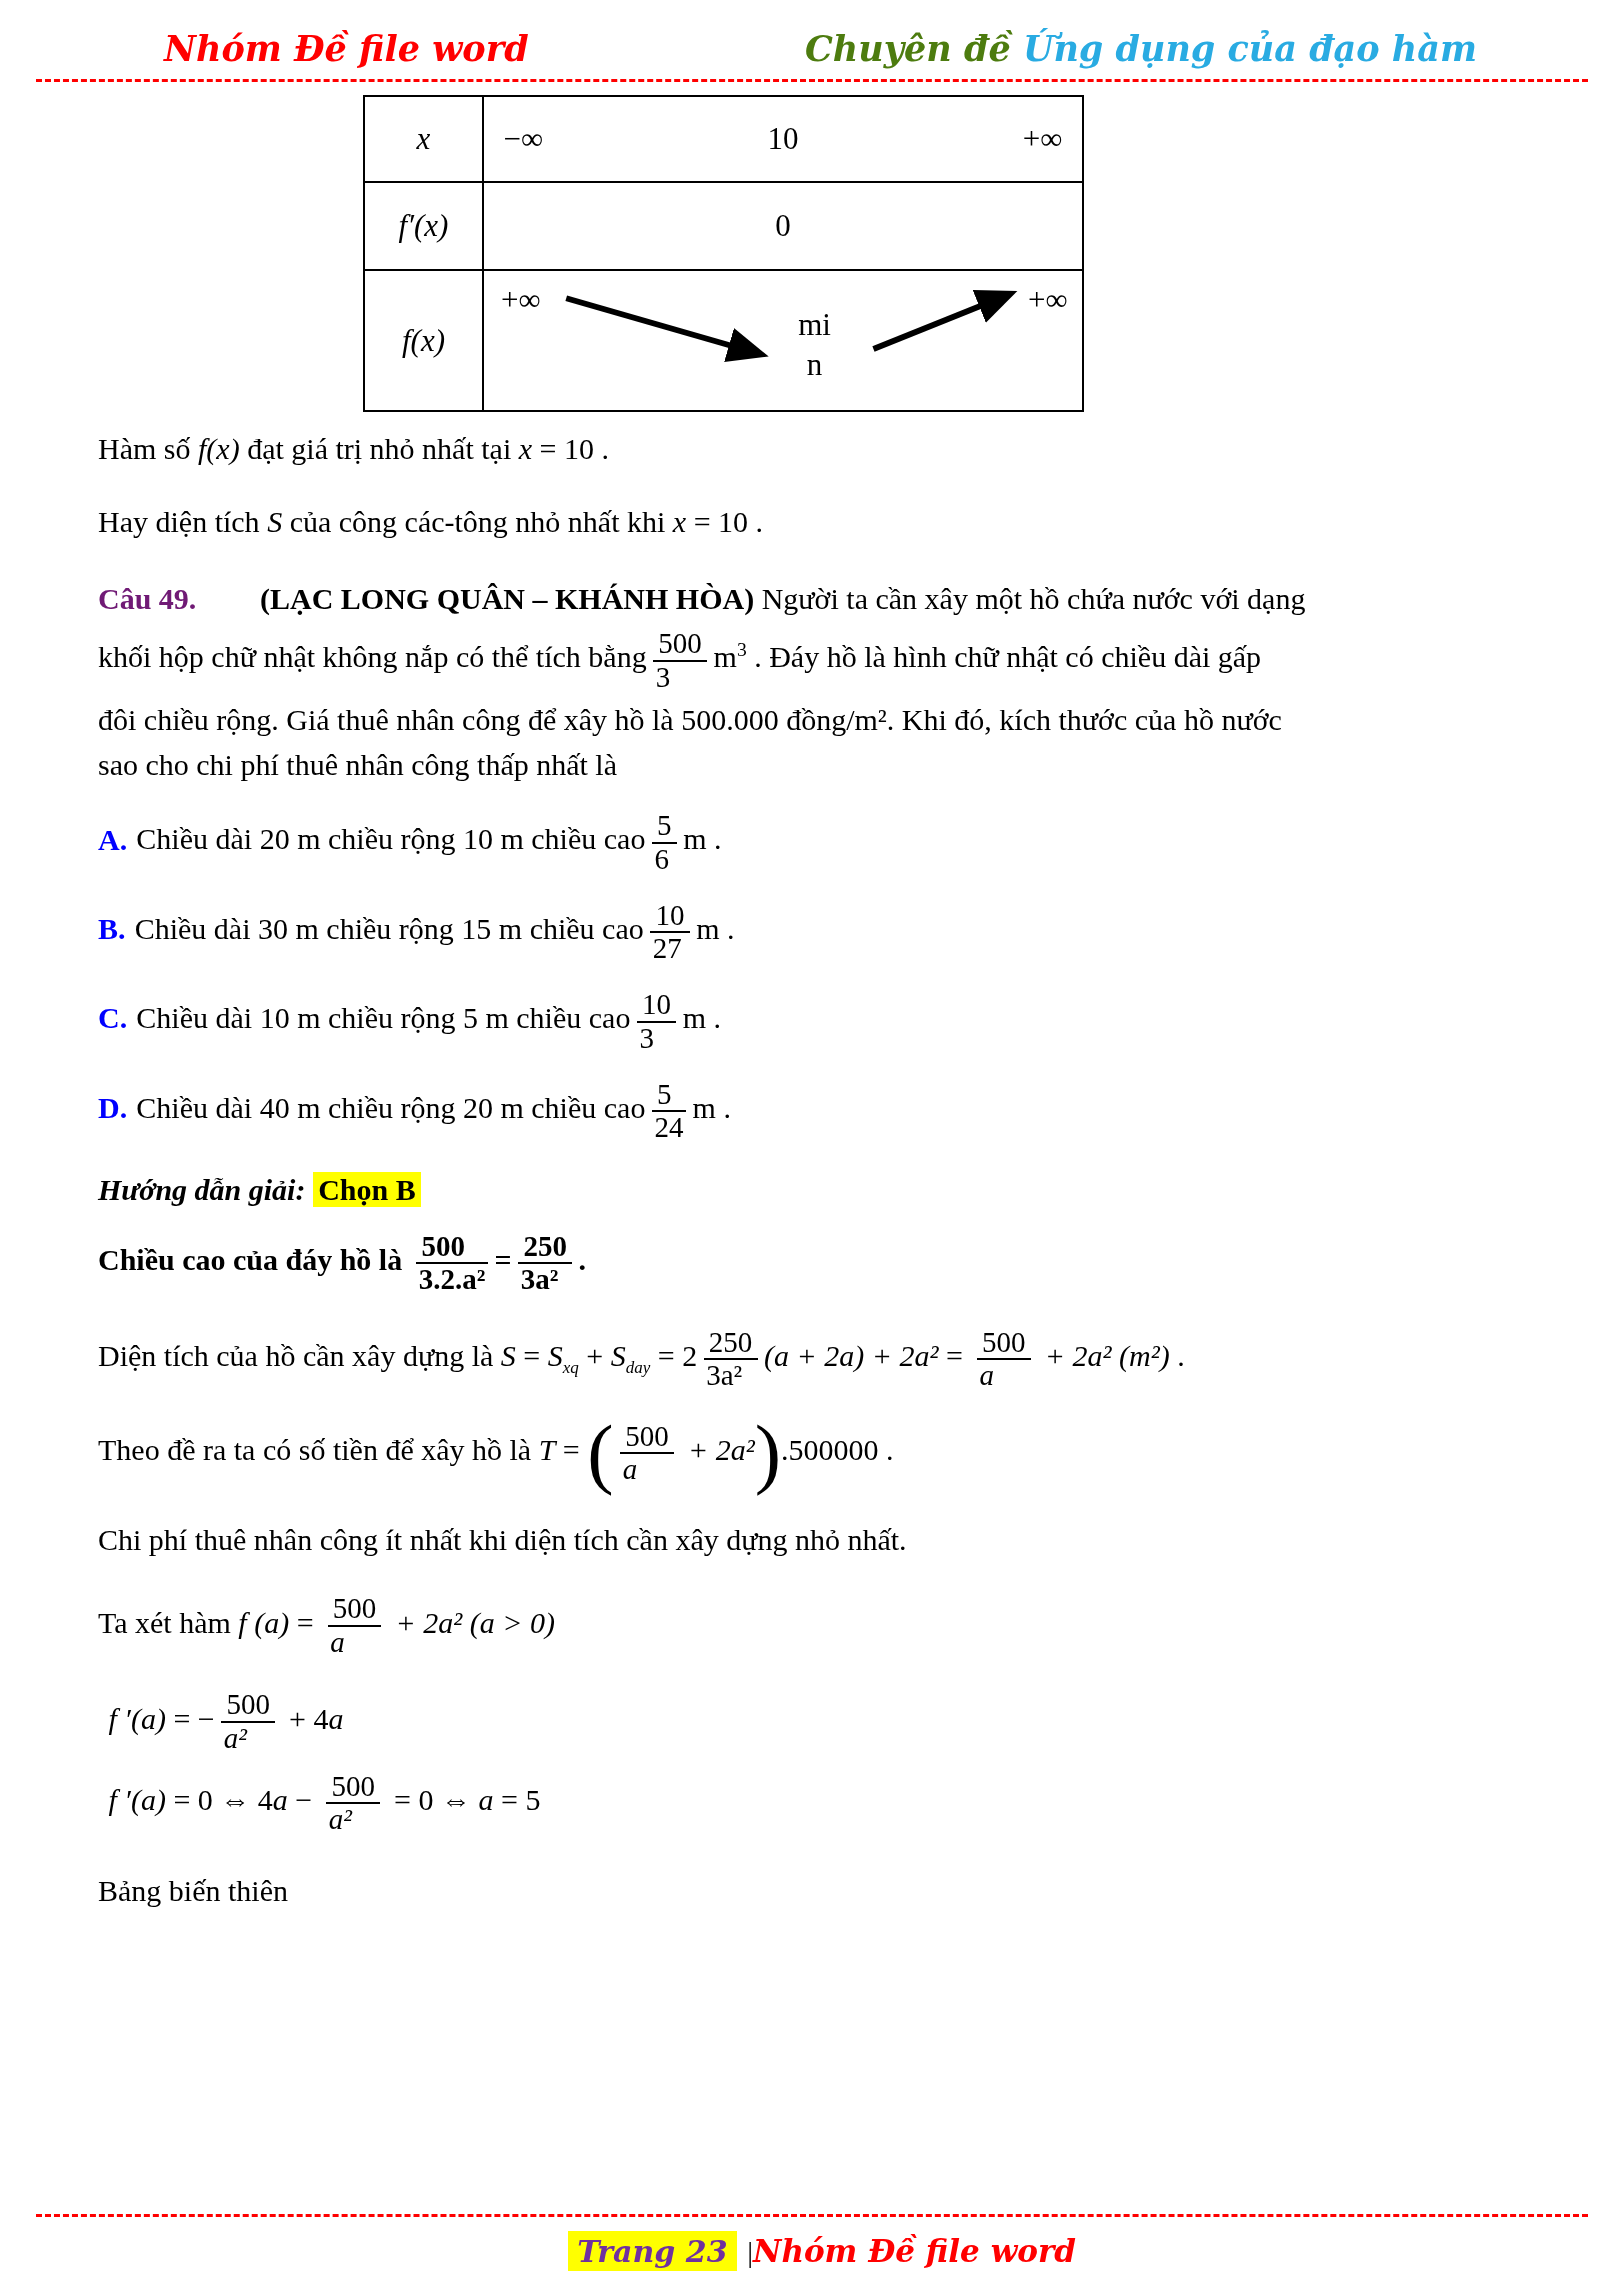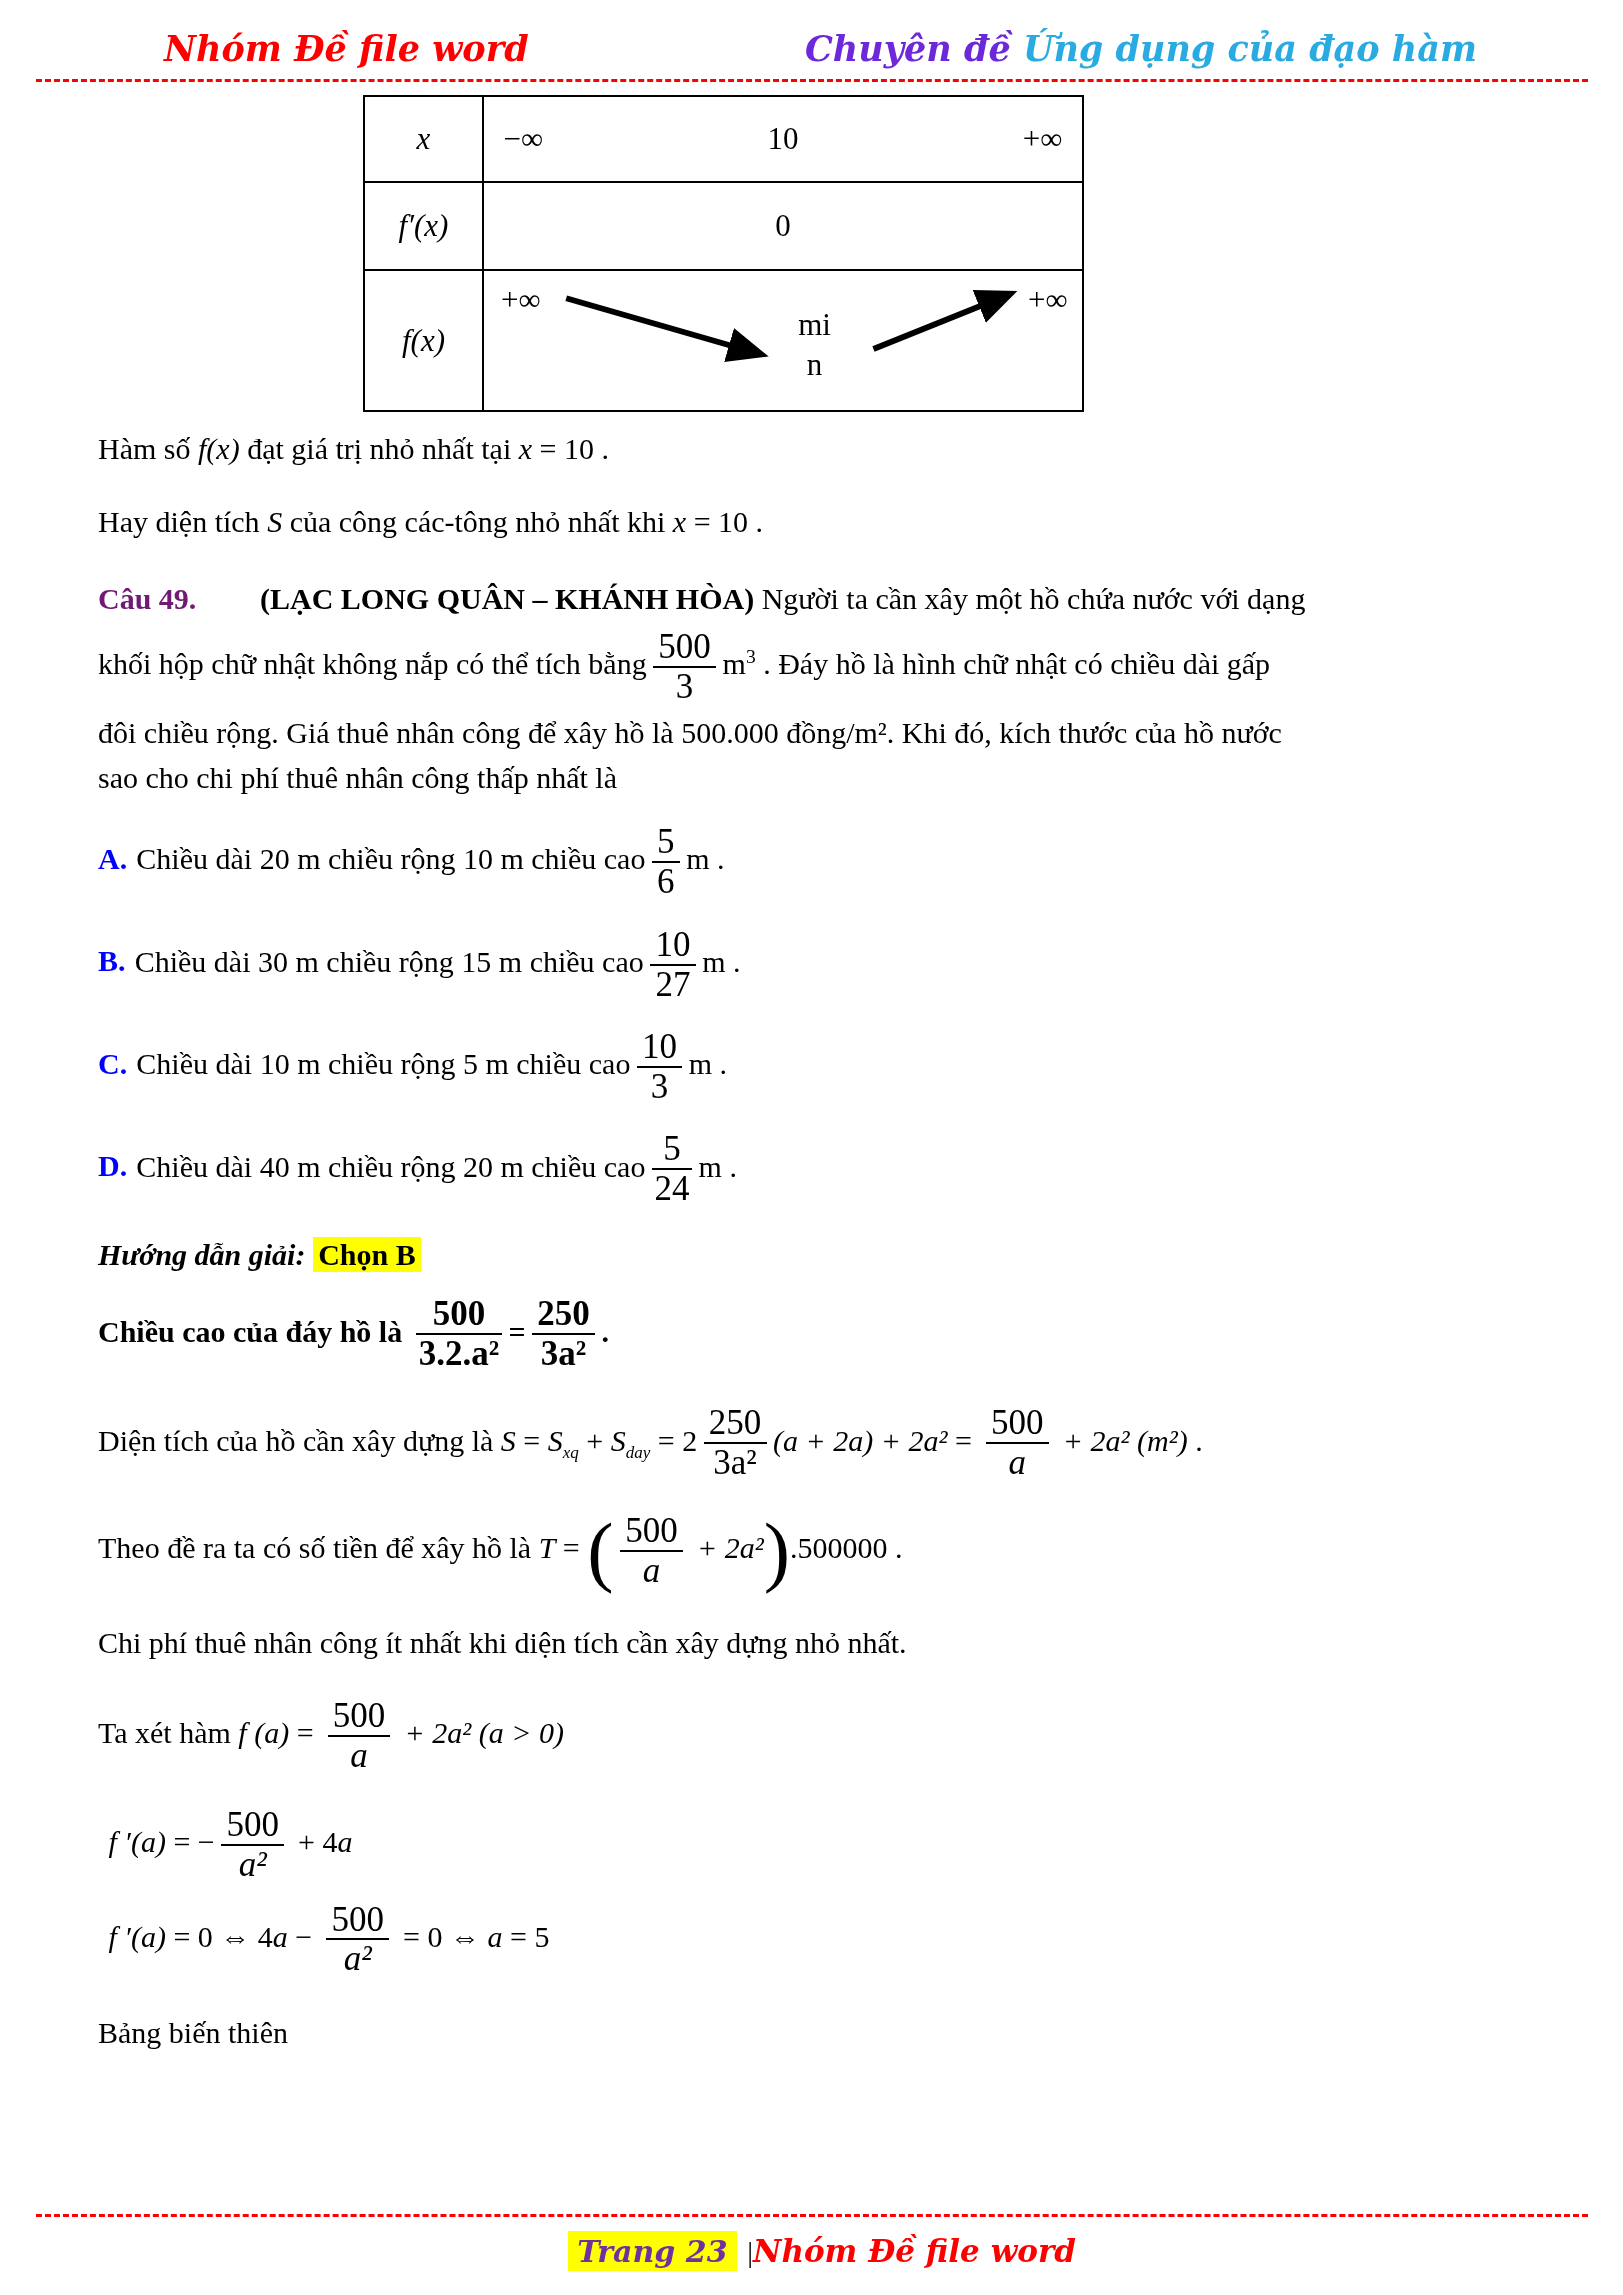--- a/index.html
+++ b/index.html
@@ -12,21 +12,21 @@
   .hdr{
     margin:0 36px;padding:27.5px 111px 10.5px 128px;
     border-bottom:3.3px dashed #FF0000;
     display:flex;justify-content:space-between;align-items:flex-end;
   }
   .hdr-left{
     color:#FF0000;font-style:italic;font-weight:bold;font-size:35px;
     font-family:"DejaVu Serif",serif;
   }
   .hdr-right{font-style:italic;font-weight:bold;font-size:35px;font-family:"DejaVu Serif",serif;}
-  .hdr-topic{color:#6d28d9;}
+  .hdr-topic{color:#4d7c0f;}
   .hdr-title{color:#29ABE2;}
   
   .content{padding:0 98px;}
   
   .vtable{
     margin:13px 0 0 265px;width:717px;border:2.6px solid #000;
     display:grid;grid-template-columns:119px 1fr;font-size:31px;
   }
   .vt-cell{border-bottom:2.6px solid #000;}
   .vt-head{border-right:2.6px solid #000;display:flex;align-items:center;justify-content:center;font-style:italic;}
@@ -37,21 +37,21 @@
   .vt-fx .inf-l{position:absolute;left:17px;top:10.5px;}
   .vt-fx .inf-r{position:absolute;right:14.4px;top:10.5px;}
   .vt-fx .minw{position:absolute;left:288px;top:34px;width:85px;text-align:center;line-height:1.3;}
   .vt-fx .minw span{display:block;}
   .arr{position:absolute;}
   
   .line{margin:0;padding:0;}
   .m{font-style:italic;}
   sup{font-size:19.6px;}
   sub{font-size:17px;font-style:italic;}
-  .frac{display:inline-block;vertical-align:middle;text-align:center;margin:3.9px 6.5px;line-height:1.08;font-size:35px;}
+  .frac{display:inline-block;vertical-align:middle;text-align:left;margin:3.9px 6.5px;line-height:1.08;font-size:29px;}
   .frac .num{display:block;border-bottom:2px solid #000;padding:0 5.2px;}
   .frac .den{display:block;padding:0 2.6px;}
   .bp{font-size:79px;font-weight:200;vertical-align:middle;display:inline-block;line-height:0;transform:scaleY(1.0);}
   .p-min{margin-top:19.6px;}
   .p-s{margin-top:39px;}
   .q{margin-top:37px;line-height:1.5;}
   .qnum{color:#701a75;font-weight:bold;display:inline-block;width:162px;}
   .qsrc{font-weight:bold;}
   .qline2{margin-top:3.9px;}
   .opt{margin-top:17px;}

